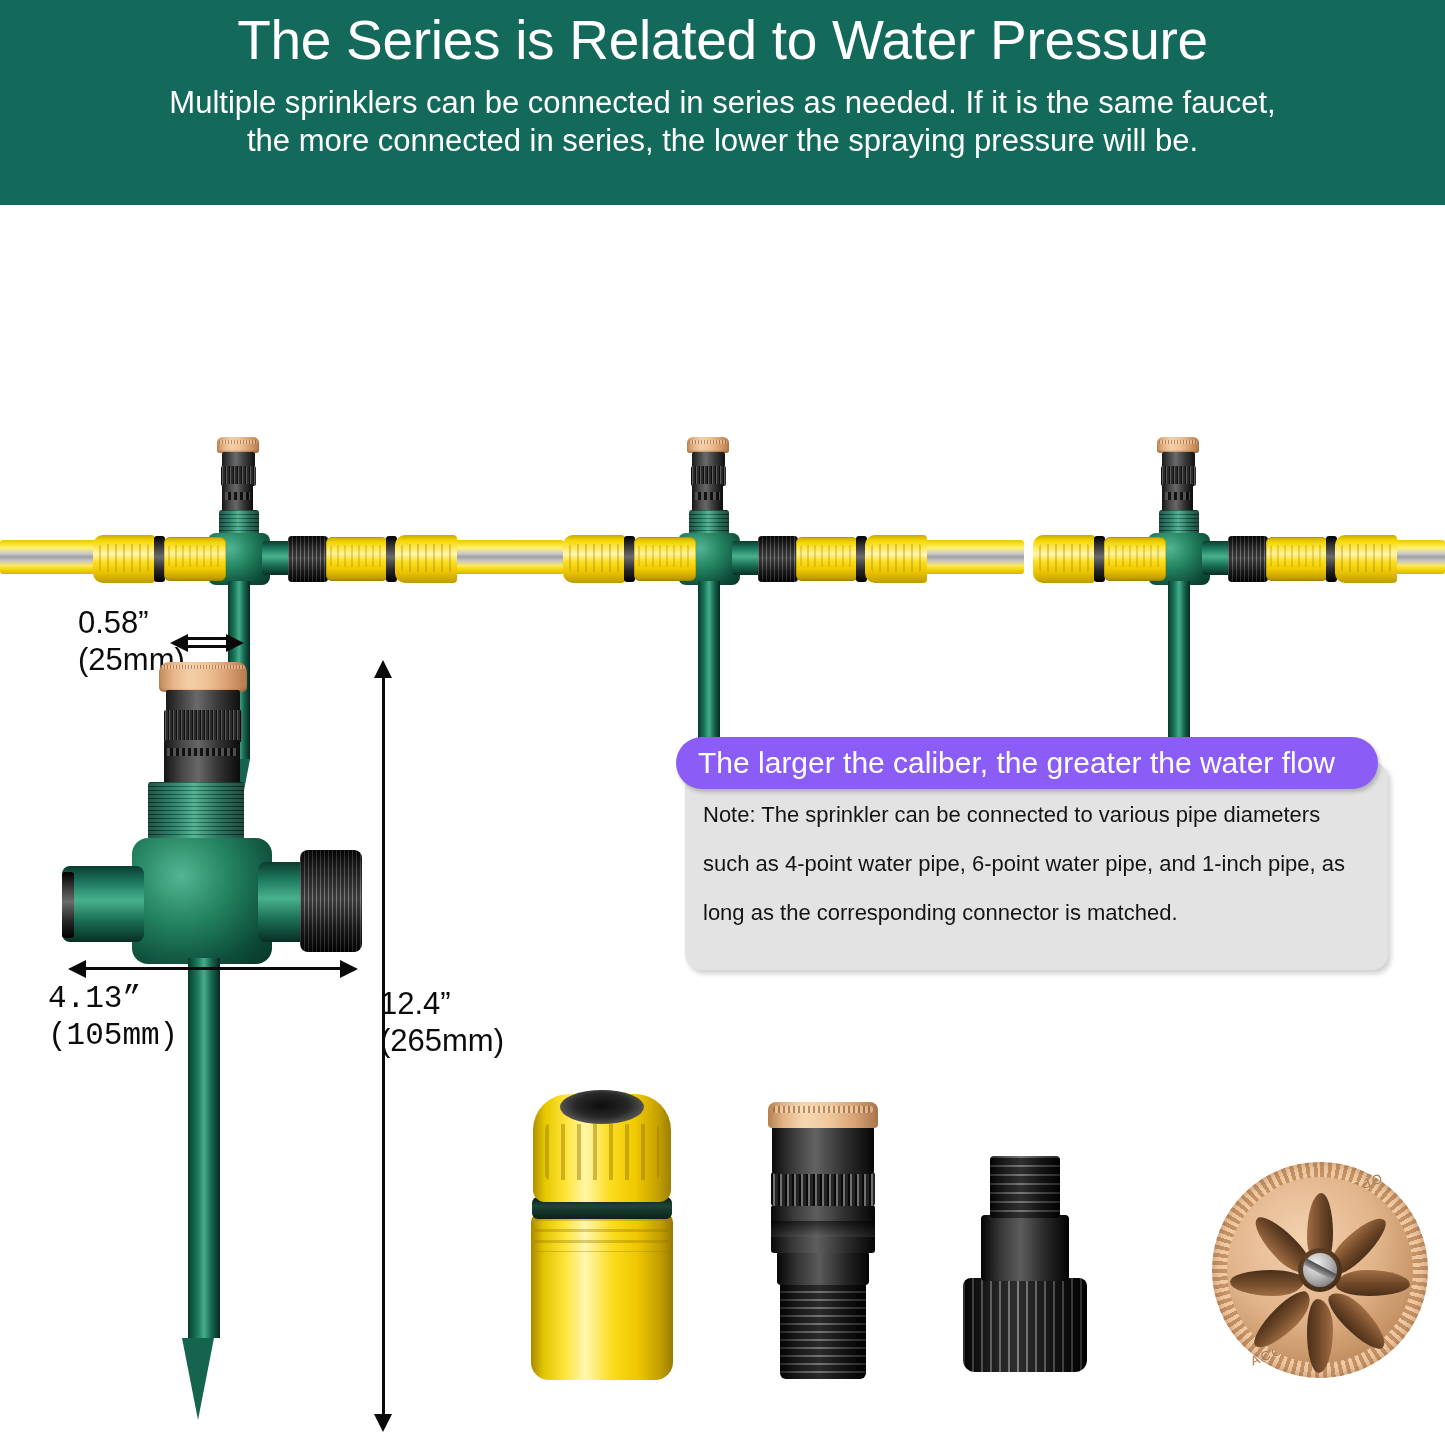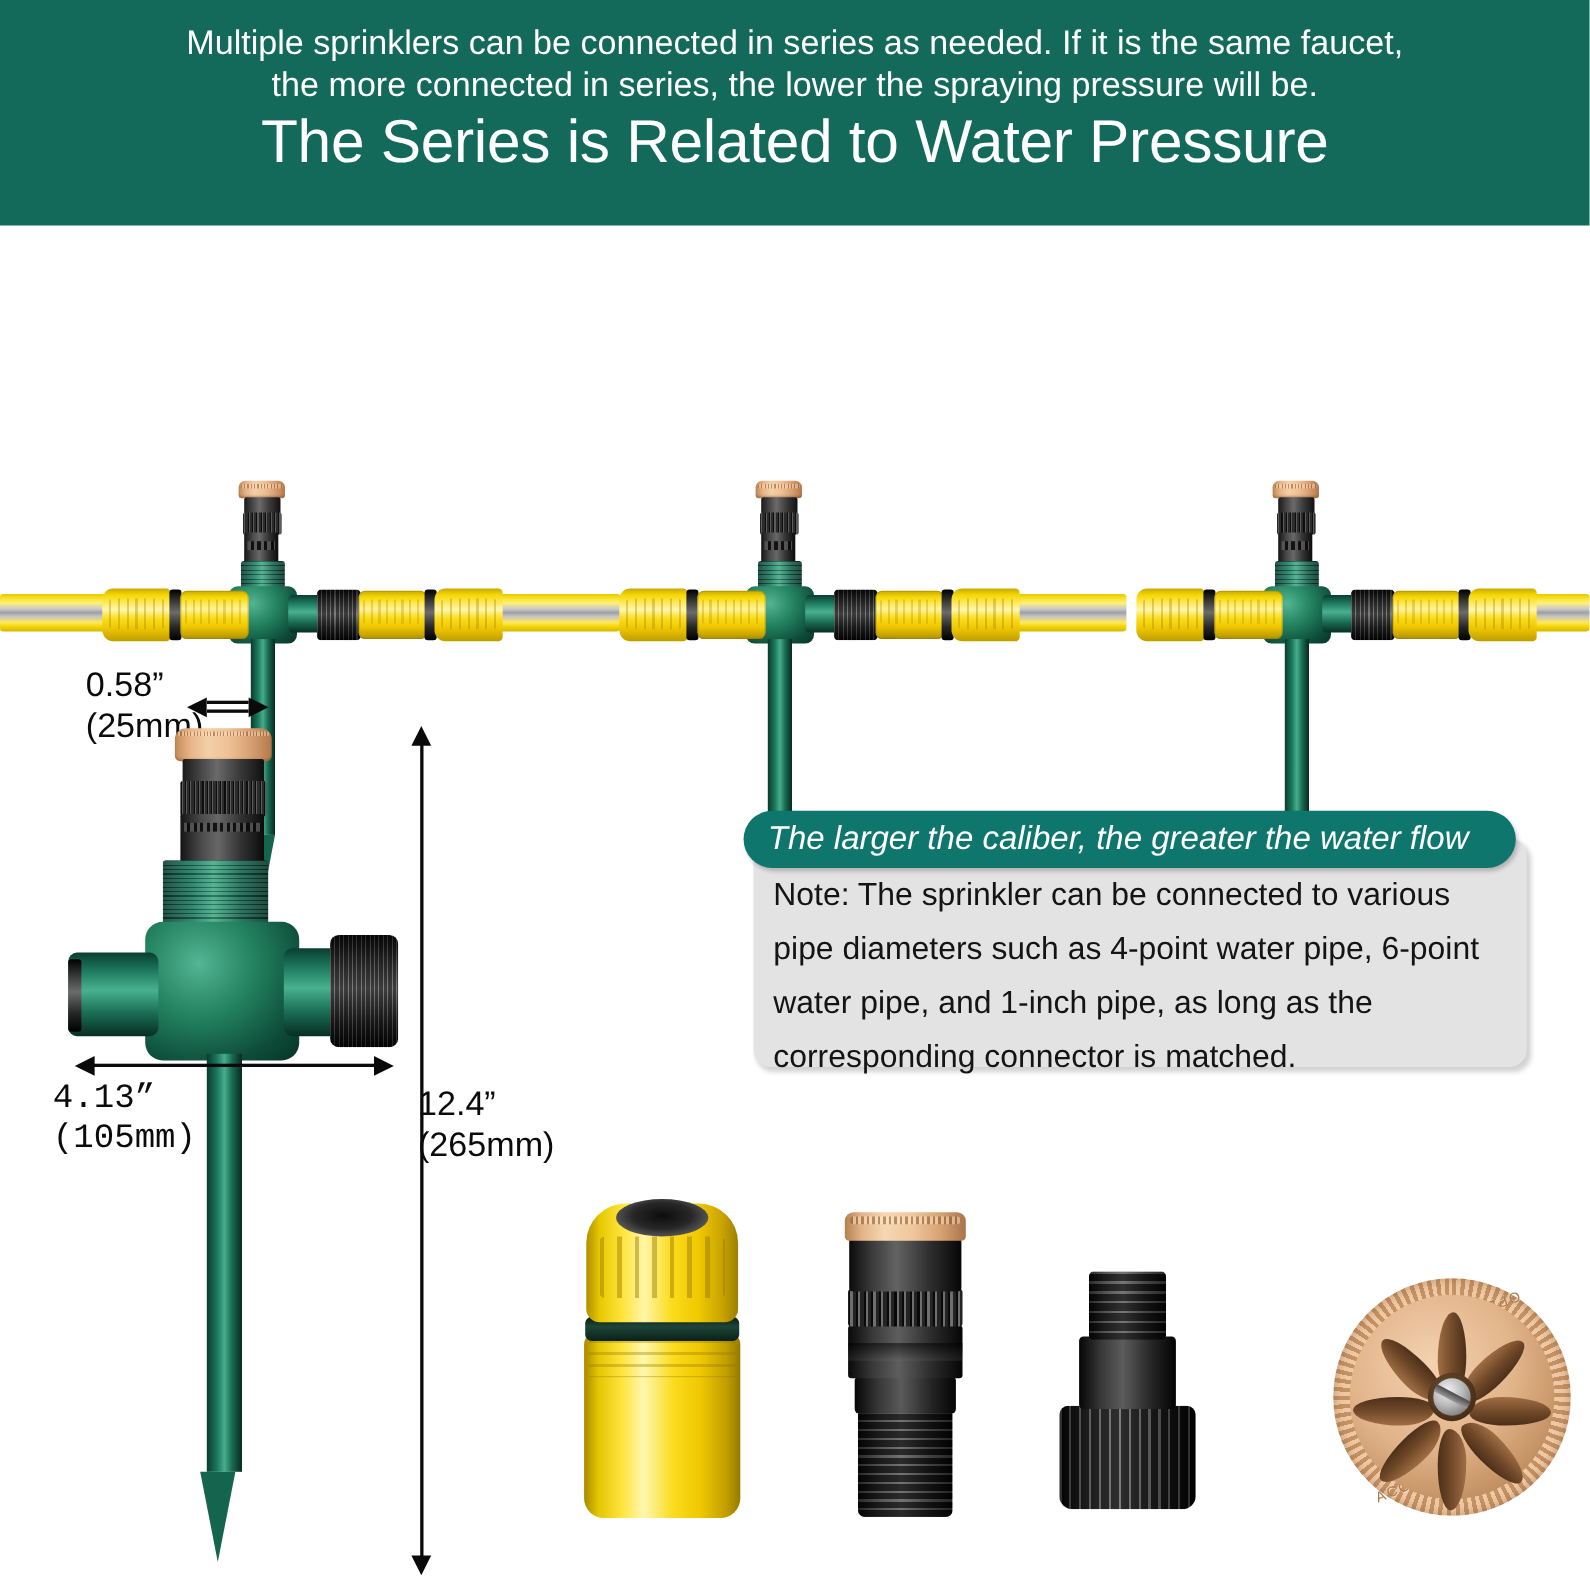--- a/index.html
+++ b/index.html
@@ -220,31 +220,30 @@
     width: 703px; height: 208px;
     background: #E3E3E3;
     border-radius: 16px;
     box-shadow: 3px 4px 5px rgba(0,0,0,.18);
   }
   #note-body {
     position: absolute;
     left: 703px; top: 790px;
     width: 668px;
     color: #141414;
-    font-size: 29px;
+    font-size: 22px;
     line-height: 49px;
   }
   #note-pill {
     position: absolute;
     left: 676px; top: 737px;
     width: 702px; height: 52px;
-    background: #0f766e;
+    background: #8b5cf6;
     border-radius: 26px;
     box-shadow: 2px 3px 4px rgba(0,0,0,.22);
-    font-style: italic;
   }
   #note-pill-label {
     color: #ffffff;
     font-size: 30px;
     line-height: 52px;
     padding-left: 22px;
     white-space: nowrap;
   }
 
   
@@ -392,25 +391,25 @@
     letter-spacing: 2px;
     transform-origin: center center;
     white-space: nowrap;
     text-shadow: 0 1px 0 rgba(255,235,215,.6);
   }
 </style>
 </head>
 <body>
 
 <div id="header-banner">
+  <div id="header-title">The Series is Related to Water Pressure</div>
   <div id="header-subtitle">
     <span class="sub-line">Multiple sprinklers can be connected in series as needed. If it is the same faucet,</span>
     <span class="sub-line">the more connected in series, the lower the spraying pressure will be.</span>
   </div>
-  <div id="header-title">The Series is Related to Water Pressure</div>
 </div>
 
 <div id="series-row">
 
   <div class="hose" style="left:0px;   width:120px;"></div>
   <div class="hose" style="left:424px; width:140px;"></div>
   <div class="hose" style="left:894px; width:130px;"></div>
   <div class="hose" style="left:1364px;width:81px;"></div>
 
   <div class="sprinkler" style="left:0px;">

